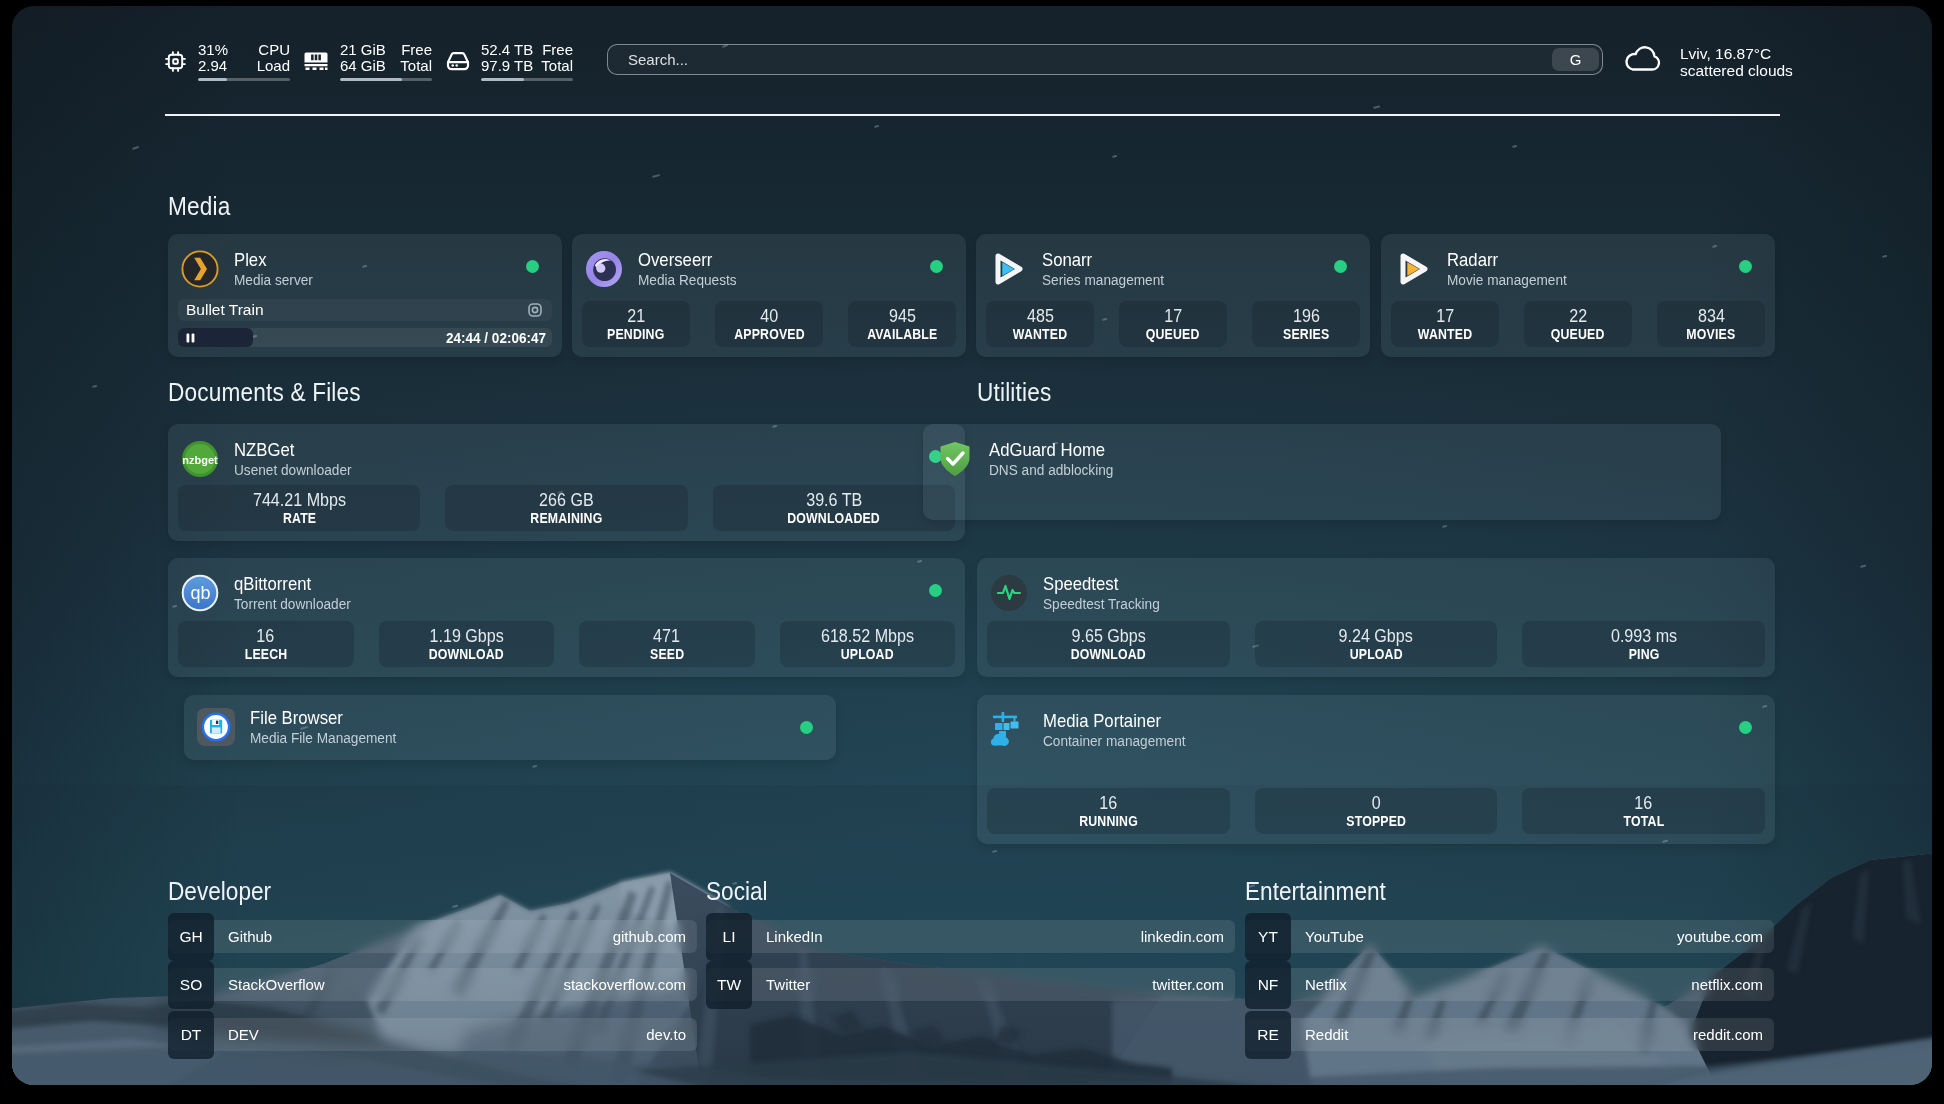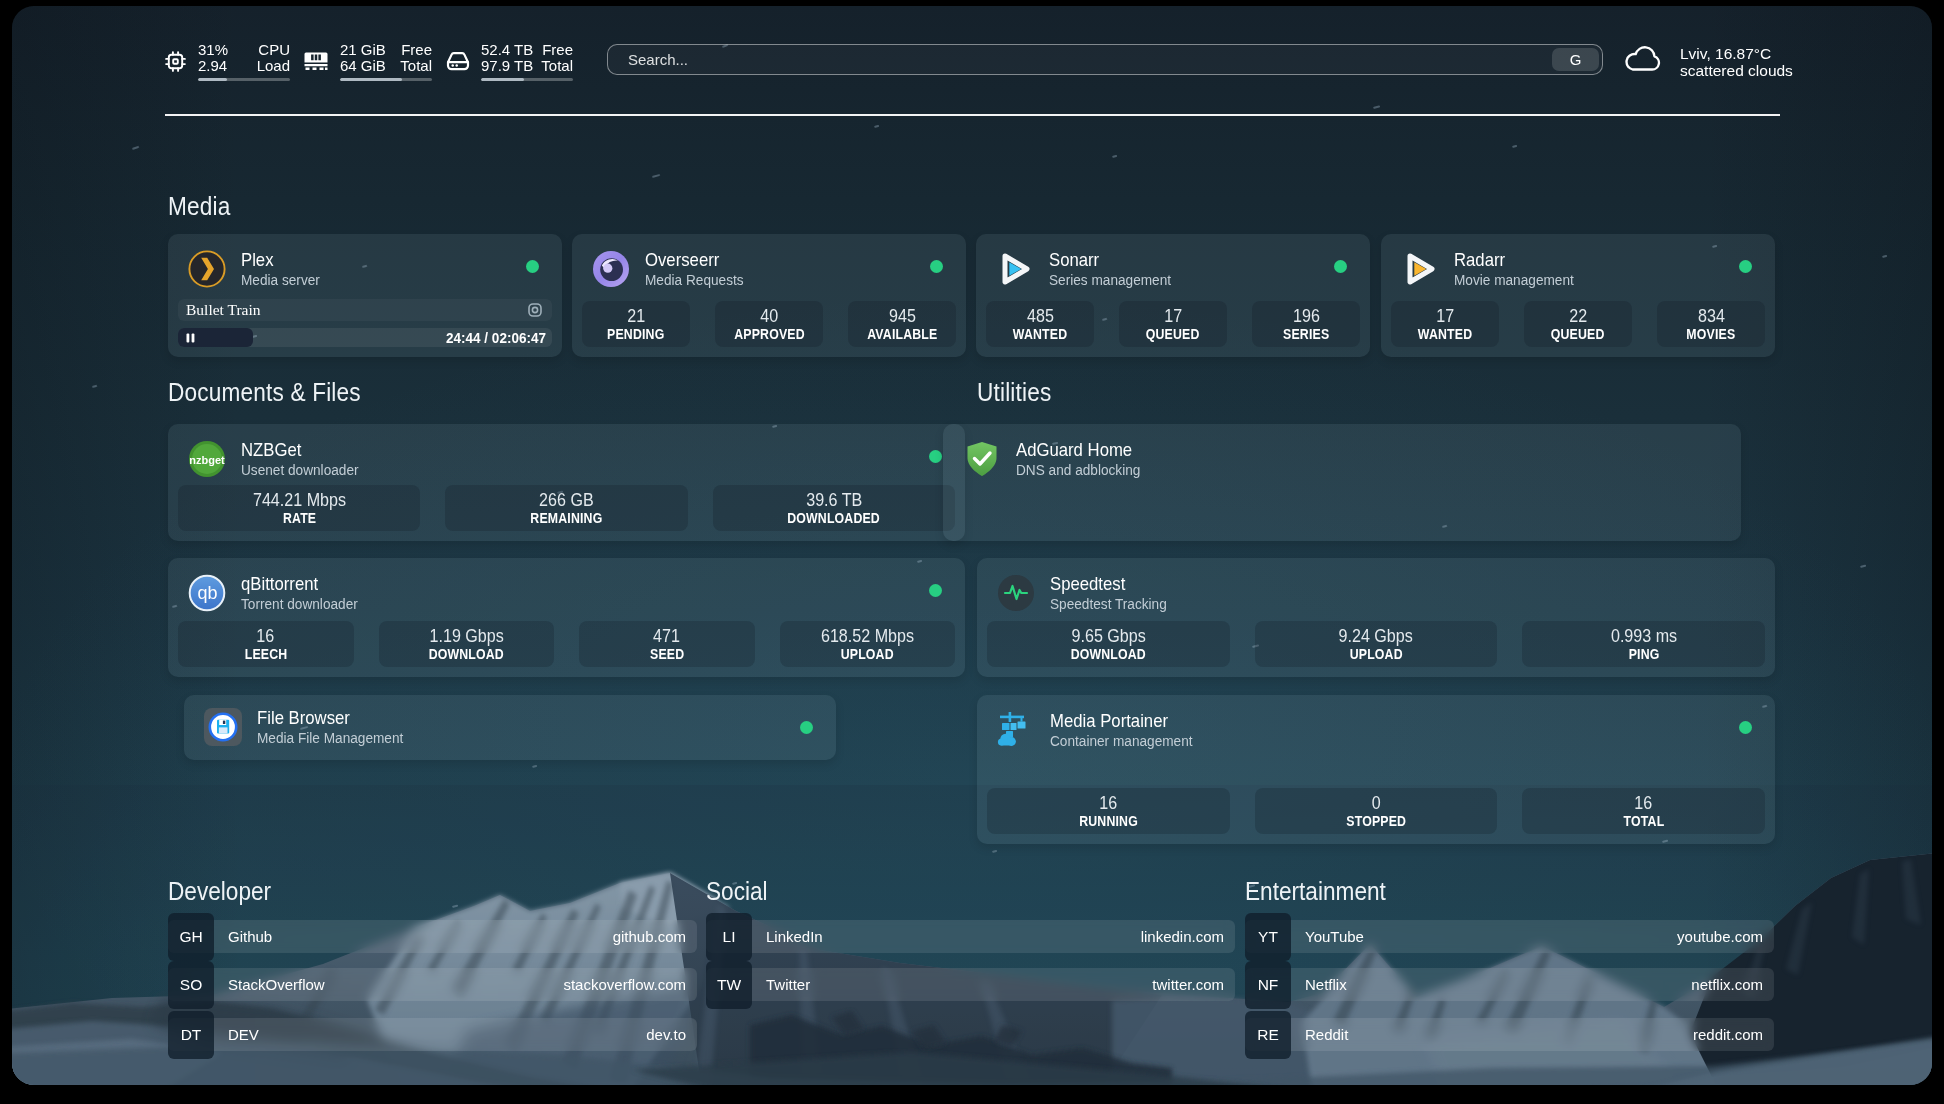--- a/index.html
+++ b/index.html
@@ -20,37 +20,37 @@
     border-radius:10px;background:rgba(255,255,255,0.03);display:flex;align-items:center;}
   .search .ph{margin-left:20px;font-size:15px;color:rgba(255,255,255,0.85);}
   .search .g{position:absolute;right:3px;top:3px;bottom:3px;width:47px;background:rgba(255,255,255,0.14);
     border-radius:7px;display:flex;align-items:center;justify-content:center;font-size:15px;color:#fff;}
   .weather{position:absolute;left:1613px;top:40px;display:flex;}
   .wtxt{margin-left:18px;font-size:15.5px;line-height:16.5px;}
   .divider{position:absolute;left:153px;top:108px;width:1615px;height:2px;background:rgba(255,255,255,0.95);}
 
   
   .sech{position:absolute;font-size:26px;line-height:26px;color:#eef3f6;letter-spacing:0.2px;transform:scaleX(0.87);transform-origin:0 50%;}
-  .card{position:absolute;background:rgba(202,230,246,0.088);border-radius:10px;padding:14px 10px 10px 17px;
+  .card{position:absolute;background:rgba(202,230,246,0.088);border-radius:10px;padding:14px 10px 10px 10px;
     box-shadow:0 4px 10px rgba(0,0,0,0.12);}
   .chead{display:flex;align-items:center;margin-left:4px;margin-top:1px;position:relative;}
   .cico{width:36px;height:36px;flex:none;position:relative;}
   .ctxt{margin-left:16px;}
   .ctitle{font-size:19px;line-height:21px;color:#fff;transform:scaleX(0.88);transform-origin:0 50%;}
   .csub{font-size:15.5px;line-height:19px;color:#c3ced6;transform:scaleX(0.88);transform-origin:0 50%;}
   .dot{position:absolute;width:13px;height:13px;border-radius:50%;background:#27cf82;right:23px;top:26px;}
   .stats{position:absolute;left:10px;right:10px;bottom:10px;display:flex;gap:25px;}
   .sbox{flex:1;background:rgba(13,25,34,0.22);border-radius:8px;height:46px;display:flex;flex-direction:column;
     align-items:center;justify-content:center;}
   .snum{font-size:18.5px;line-height:21px;color:#e4eaee;transform:scaleX(0.87);}
   .slab{font-size:14.5px;line-height:17px;color:#fff;font-weight:bold;letter-spacing:0.2px;transform:scaleX(0.85);}
 
   
   .pblock{position:absolute;left:10px;right:10px;top:65px;height:22px;background:rgba(255,255,255,0.04);
-    border-radius:6px;display:flex;align-items:center;font-family:Liberation Serif, serif;}
+    border-radius:6px;display:flex;align-items:center;}
   .pblock .mt{margin-left:8px;font-size:15.5px;color:#fff;}
   .pbar{position:absolute;left:10px;right:10px;top:94px;height:19px;background:rgba(255,255,255,0.07);border-radius:6px;}
   .pfill{position:absolute;left:0;top:0;bottom:0;width:75px;background:#1b2537;border-radius:6px;display:flex;align-items:center;}
   .ptime{position:absolute;right:6px;top:1px;font-size:15px;font-weight:bold;color:#fff;transform:scaleX(0.9);transform-origin:100% 50%;}
 
   
   .bmh{position:absolute;font-size:26px;line-height:26px;color:#eef3f6;transform:scaleX(0.87);transform-origin:0 50%;}
   .bmrow{position:absolute;width:529px;height:33px;background:rgba(255,255,255,0.10);backdrop-filter:blur(5px);border-radius:6px;display:flex;align-items:center;}
   .bmab{width:46px;height:48px;flex:none;background:rgba(16,30,42,0.78);border-radius:6px;display:flex;
     align-items:center;justify-content:center;font-size:15.5px;color:#fff;}
@@ -462,21 +462,21 @@
         </svg>
       </div>
       <div class="ctxt">
           <div class="ctitle">File Browser</div>
           <div class="csub">Media File Management</div>
         </div>
     </div>
     <div class="dot"></div>
   </div>
 
-  <div class="card" style="left:931px;top:418px;width:798px;height:117px">
+  <div class="card" style="left:911px;top:418px;width:798px;height:96px">
     <div class="chead">
       <div class="cico">
         <svg width="38" height="38" viewBox="0 0 38 38" style="position:absolute;left:-1px;top:-1px">
           <defs>
               <linearGradient id="agg" x1="0" y1="0" x2="0" y2="1">
             <stop offset="0" stop-color="#73c663"></stop>
                 <stop offset="1" stop-color="#4d9e42"></stop>
           </linearGradient>
             </defs>
           <path d="M19 2 L33.5 6.5 V18 C33.5 28.5 19 36 19 36 C19 36 4.5 28.5 4.5 18 V6.5 Z" fill="url(#agg)"></path>

